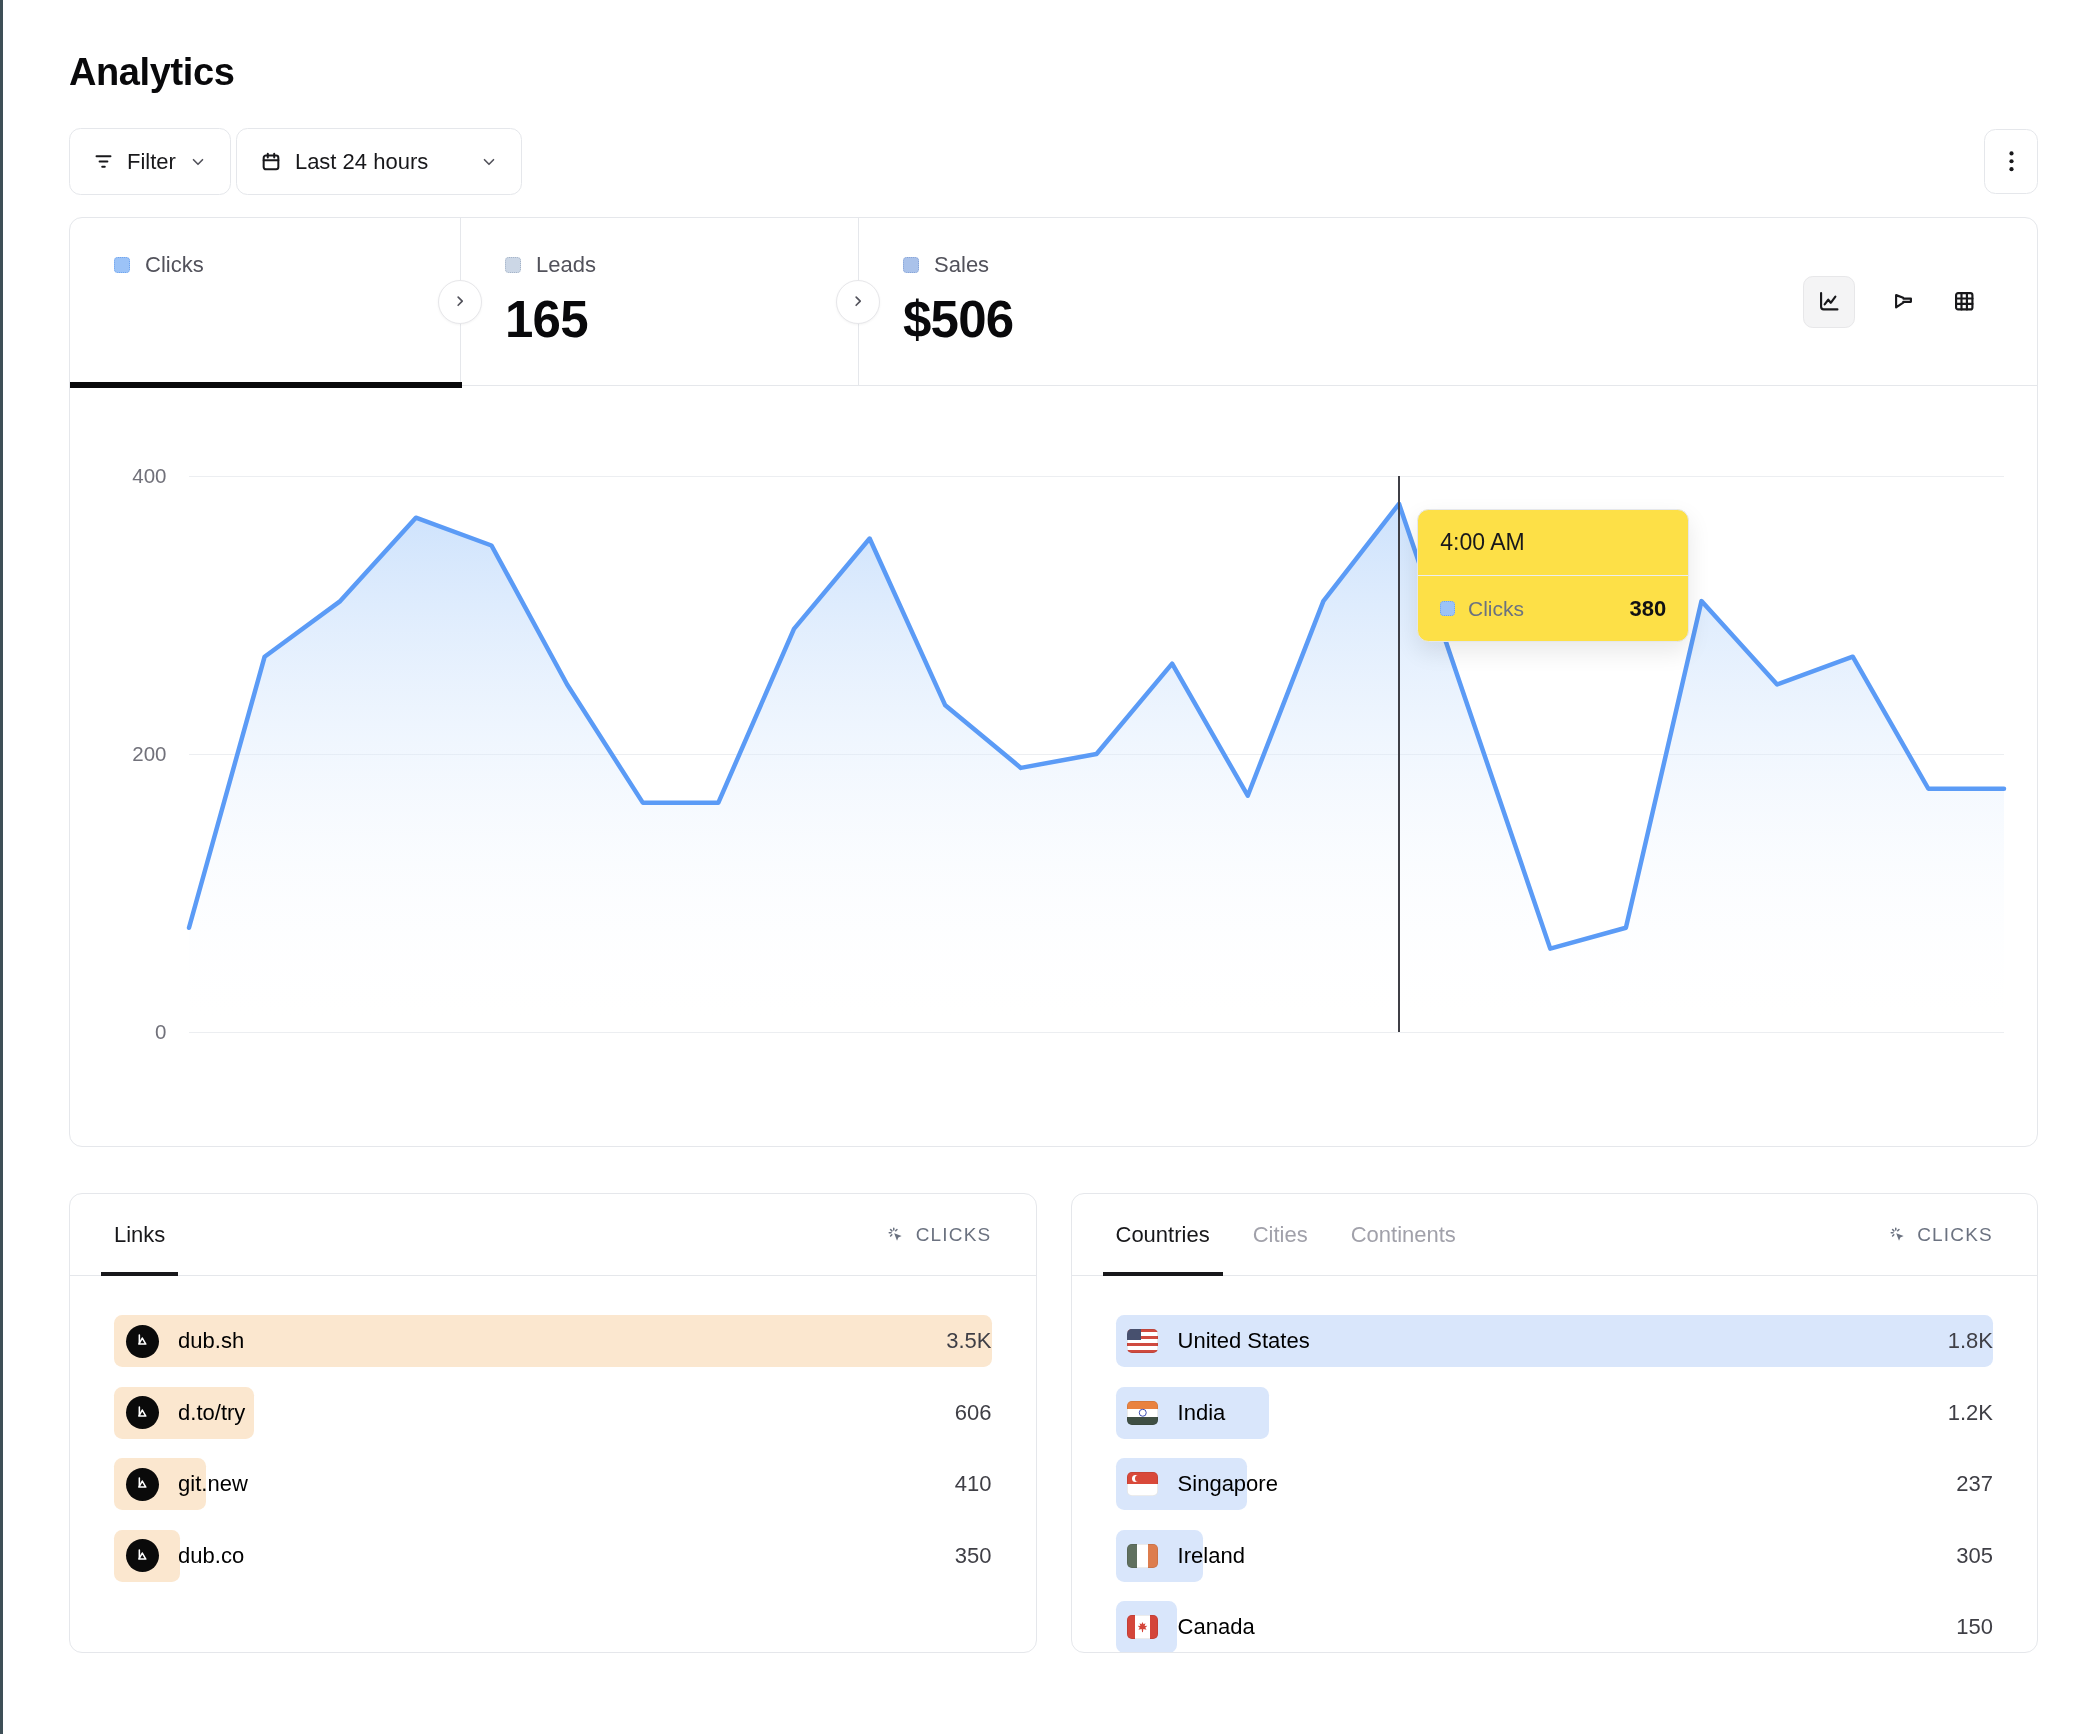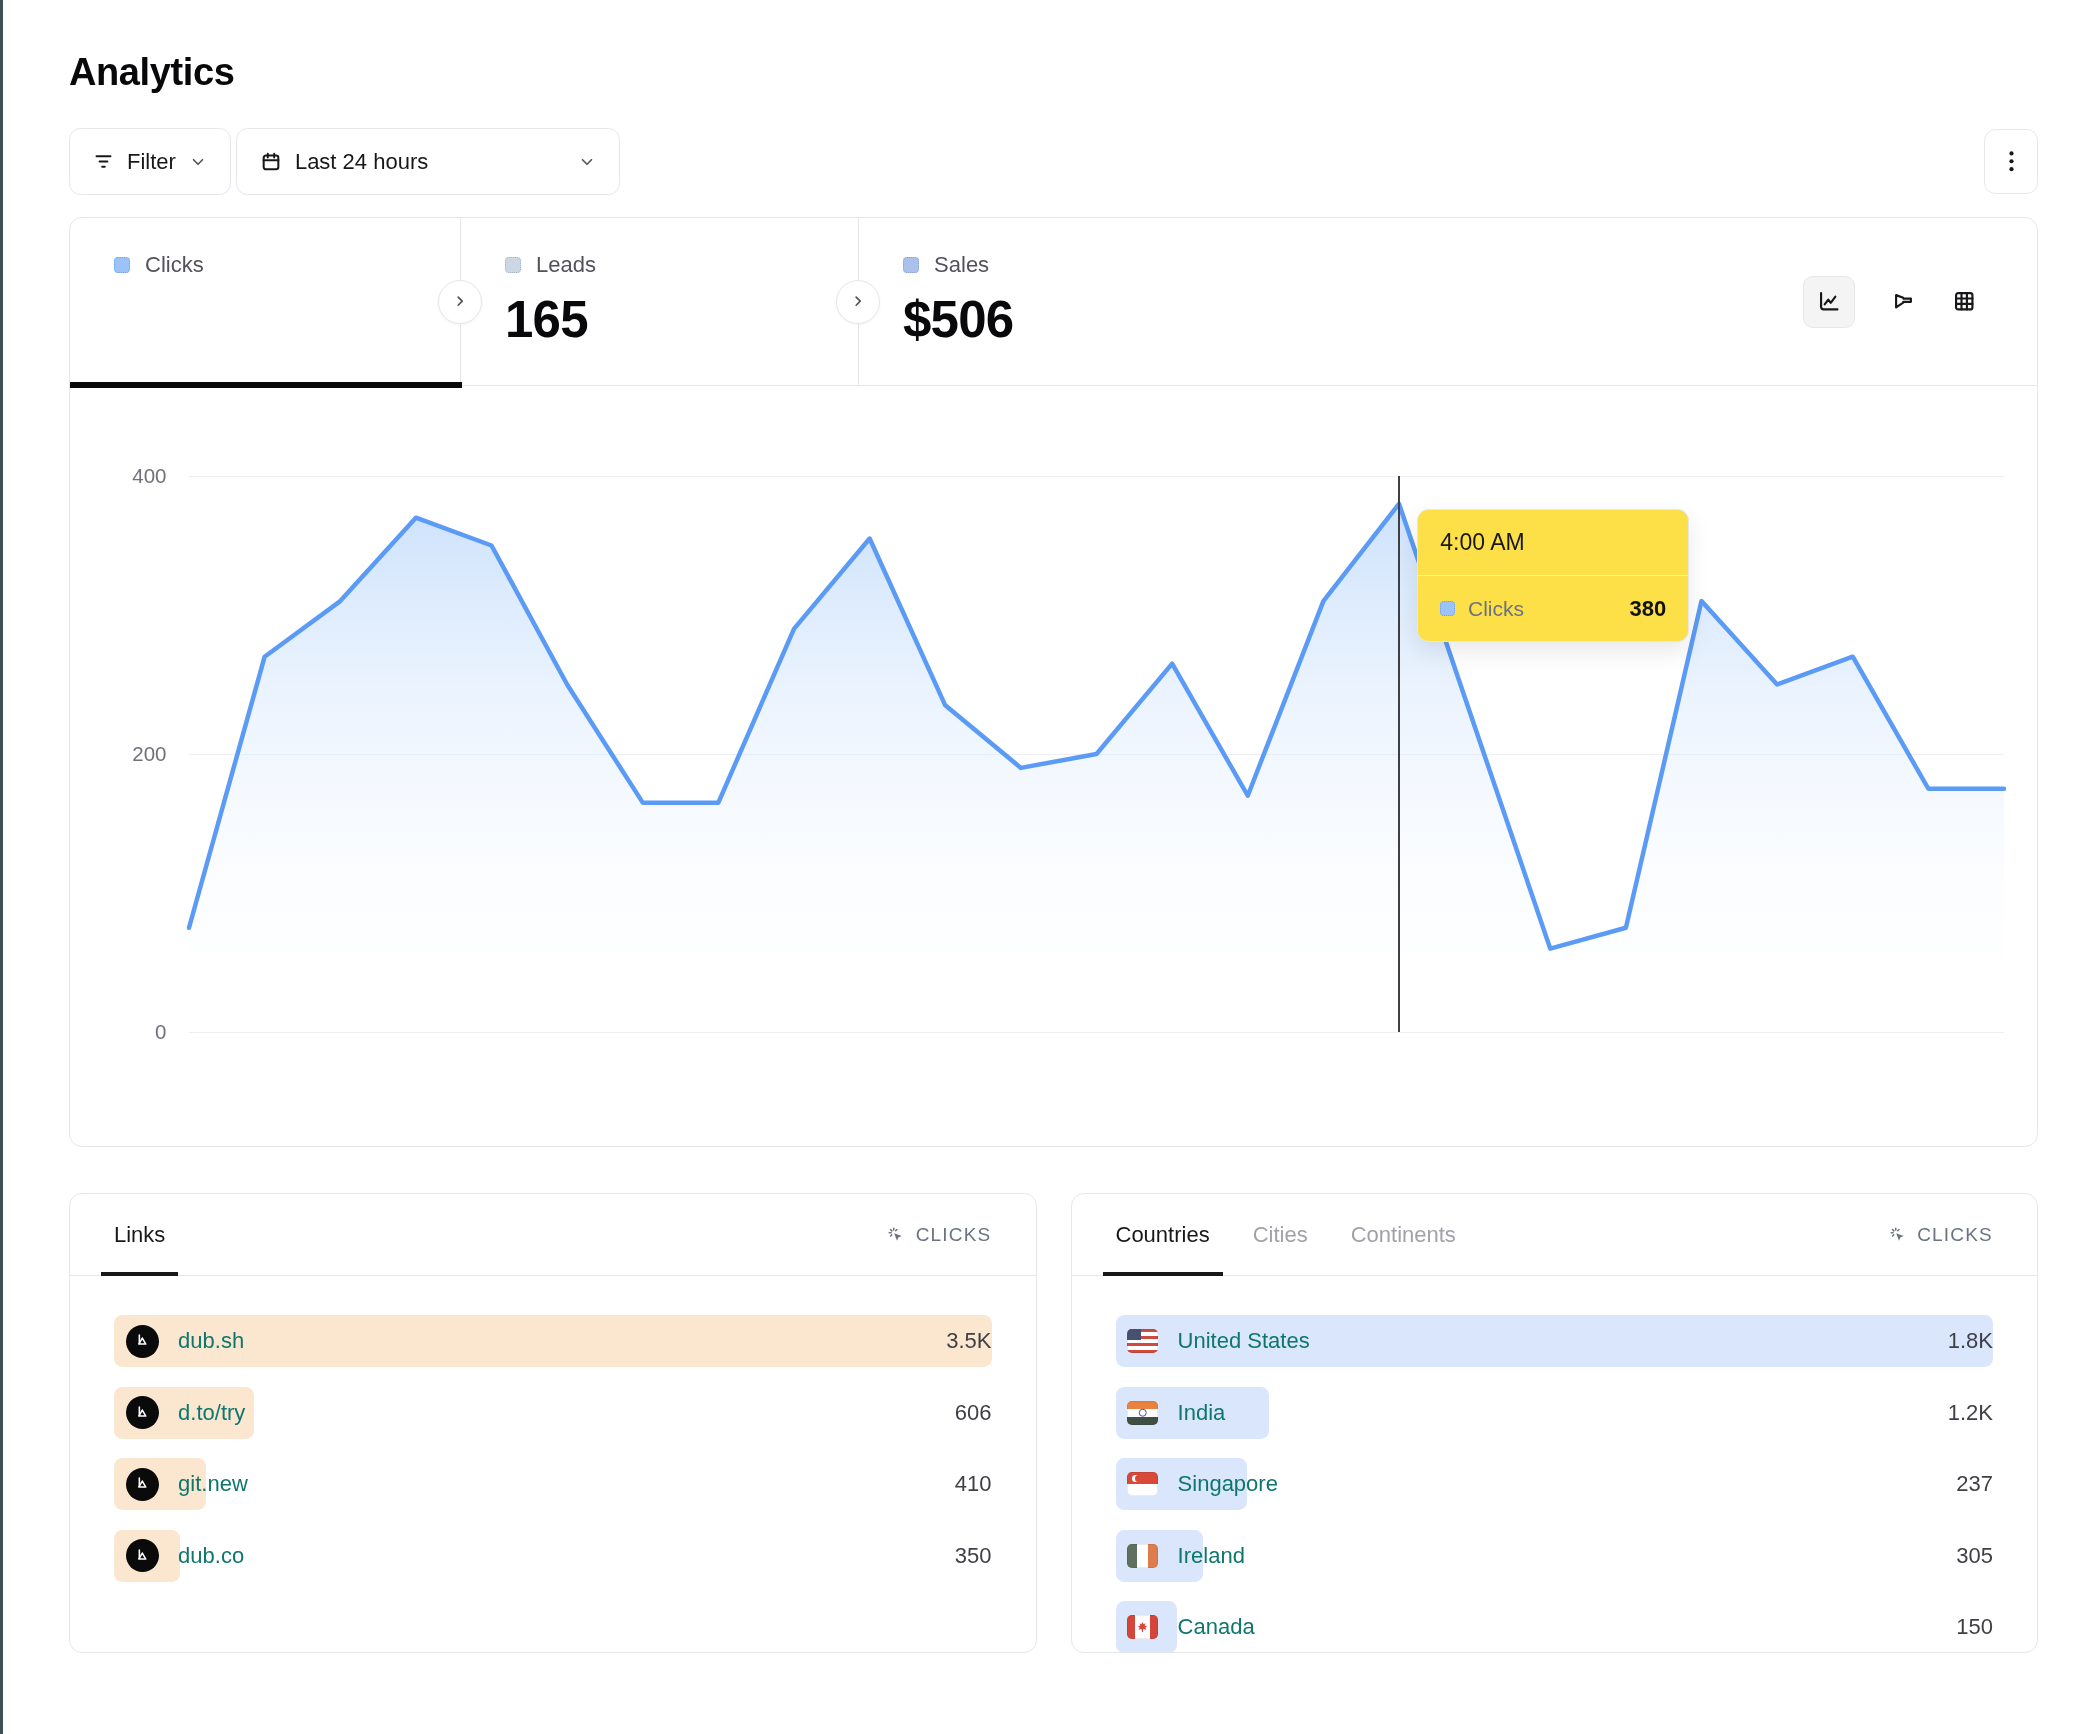--- a/index.html
+++ b/index.html
@@ -14,21 +14,21 @@
 
   
   .page-title { font-size:38px; font-weight:700; color:#09090b; letter-spacing:-0.4px; }
   .controls { display:flex; align-items:center; gap:5px; margin-top:34px; }
   .btn {
     display:flex; align-items:center; gap:13px; height:67px;
     border:1.2px solid #e5e7eb; border-radius:11.5px; background:#fff;
     padding:0 23px; font-size:22px; color:#18181b; cursor:pointer; white-space:nowrap;
   }
   .btn svg { flex:none; }
-  .date-btn { width:384px;align-items:center; }
+  .date-btn { width:286px;align-items:center; }
   .date-btn .chev { margin-left:auto; }
   .kebab-btn {
     margin-left:auto; width:54px; height:65px; border:1.2px solid #e5e7eb;
     border-radius:11.5px; background:#fff; display:grid; place-items:center; cursor:pointer;
   }
 
   
   .analytics-card { margin-top:22px; height:930px; border:1.2px solid #e5e7eb; border-radius:13px; position:relative; background:#fff; }
   .stats-row { display:flex; height:168px; border-bottom:1.2px solid #e5e7eb; position:relative; }
   .stat-seg { width:391px; padding:34px 0 0 44px; position:relative; border-right:1.2px solid #e5e7eb; cursor:pointer; }
@@ -79,21 +79,21 @@
   .tab { position:relative; height:100%; display:flex; align-items:center; font-size:22px; color:#a1a1aa; cursor:pointer; }
   .tab.active { color:#18181b; font-weight:500; }
   .tab.active::after { content:""; position:absolute; left:-13px; right:-13px; bottom:-1.2px; height:4.1px; background:#18181b; }
   .metric-header { margin-left:auto; display:flex; align-items:center; gap:9.8px; font-size:19px; letter-spacing:1.2px; color:#6b7280; }
   .rows { padding:39px 44px 0; }
   .row { position:relative; height:52px; margin-bottom:19.6px; display:flex; align-items:center; cursor:pointer; }
   .bar { position:absolute; left:0; top:0; bottom:0; border-radius:8.2px; }
   .bar-links { background:#fbe7cf; }
   .bar-geo   { background:#d9e6fb; }
   .row-content { position:relative; display:flex; align-items:center; gap:19.6px; padding-left:11.5px; z-index:1; }
-  .row-label { font-size:22px; color:#0f766e; }
+  .row-label { font-size:22px; color:#000000; }
   .row-value { margin-left:auto; font-size:22px; color:#3f3f46; z-index:1; }
   .logo-circle { width:33px; height:33px; border-radius:50%; background:#0a0a0a; display:grid; place-items:center; flex:none; }
 
   
   .flag { width:31px; height:24px; border-radius:4.9px; position:relative; overflow:hidden; flex:none; box-shadow:inset 0 0 0 0.8px rgba(0,0,0,.10); }
   .flag[data-flag="us"] { background:repeating-linear-gradient(180deg,#cf4a3f 0 3.4px,#ffffff 3.4px 6.9px); }
   .flag[data-flag="us"]::before { content:""; position:absolute; left:0; top:0; width:14px; height:10.6px; background:#47506e; }
   .flag[data-flag="in"] { background:linear-gradient(180deg,#e9823f 0 33%,#ffffff 33% 67%,#3f4f44 67%); }
   .flag[data-flag="in"]::before { content:""; position:absolute; left:50%; top:50%; width:6.5px; height:6.5px; border:1.2px solid #3f51b5; border-radius:50%; transform:translate(-50%,-50%); }
   .flag[data-flag="sg"] { background:linear-gradient(180deg,#d9493a 0 50%,#ffffff 50%); }

